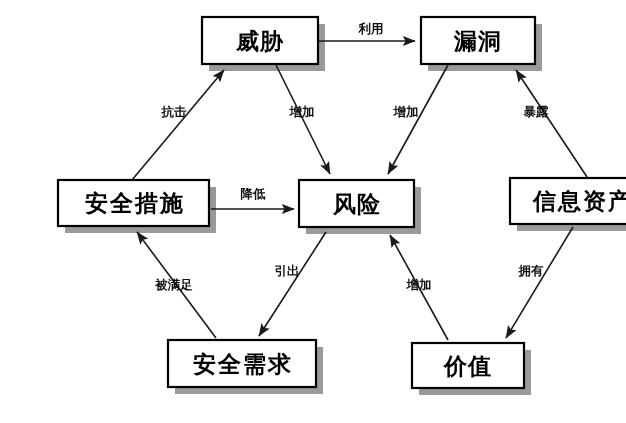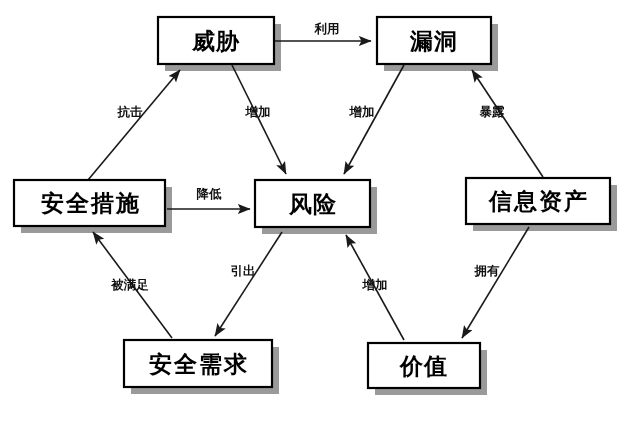--- a/index.html
+++ b/index.html
@@ -11,20 +11,21 @@
     width: 626px;
     height: 423px;
     font-family: "DejaVu Sans", "Liberation Sans", sans-serif;
     overflow: hidden;
   }
   #diagram-root {
     position: relative;
     width: 502px;
     height: 423px;
     background: #ffffff;
+    margin-left: 44px;
   }
   svg.diagram-canvas {
     position: absolute;
     top: 0;
     left: 0;
     width: 626px;
     height: 423px;
     display: block;
   }
   .node-shadow {

